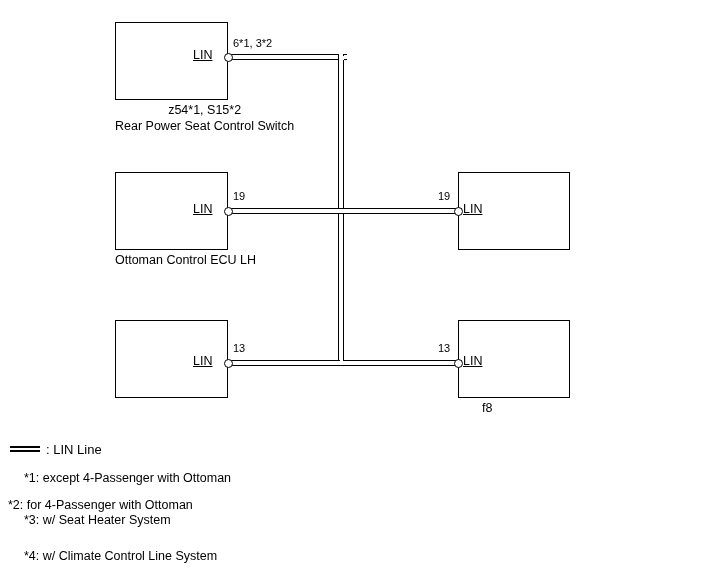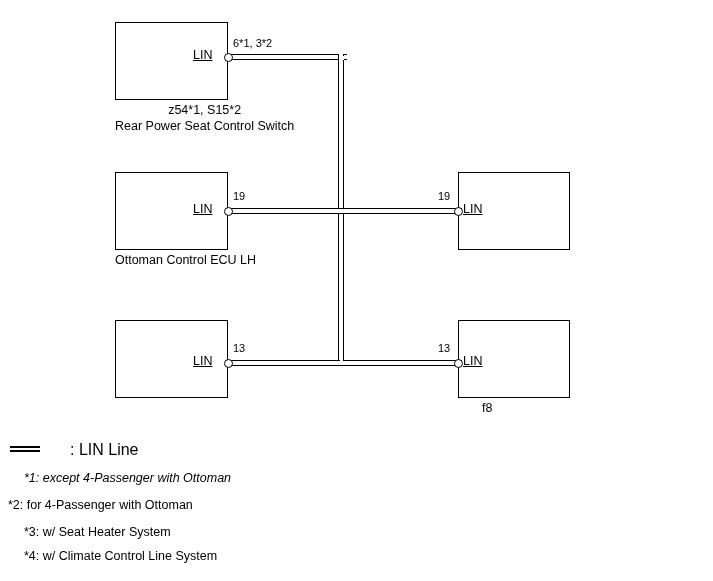--- a/index.html
+++ b/index.html
@@ -79,24 +79,23 @@
   }
   
   .mask {
     position: absolute;
     background: #ffffff;
   }
 
   
   .legend-row {
     position: absolute;
-    font-size: 16px;
+    font-size: 13px;
     line-height: 16px;
     white-space: nowrap;
-    margin-left: 24px;
   }
   .legend-symbol {
     position: absolute;
     width: 30px;
     height: 6px;
     box-sizing: border-box;
     border-top: 2px solid #000000;
     border-bottom: 2px solid #000000;
     background: #ffffff;
   }
@@ -161,18 +160,18 @@
   <div class="terminal" style="left:453.5px; top:358.5px;"></div>
   <div class="lin-label" style="left:463px; top:354px;">LIN</div>
   <div class="pin-label" style="left:438px; top:341px;">13</div>
   <div class="box-caption" style="left:458px; top:400px;margin-left:24px;">
     <span class="caption-code">f8</span>
   </div>
 
   <div class="legend-symbol" style="left:10px; top:446px;"></div>
   <div class="legend-row" style="left:46px; top:442px;">: LIN Line</div>
 
-  <div class="footnote" style="left:24px; top:470px;font-style:italic;">*1: except 4-Passenger with Ottoman</div>
+  <div class="footnote" style="left:24px; top:470px;">*1: except 4-Passenger with Ottoman</div>
   <div class="footnote" style="left:8px; top:497px;">*2: for 4-Passenger with Ottoman</div>
-  <div class="footnote" style="left:24px; top:524px;">*3: w/ Seat Heater System</div>
+  <div class="footnote" style="left:24px; top:512px;">*3: w/ Seat Heater System</div>
   <div class="footnote" style="left:24px; top:548px;">*4: w/ Climate Control Line System</div>
 
 </div>
 
 </body></html>

